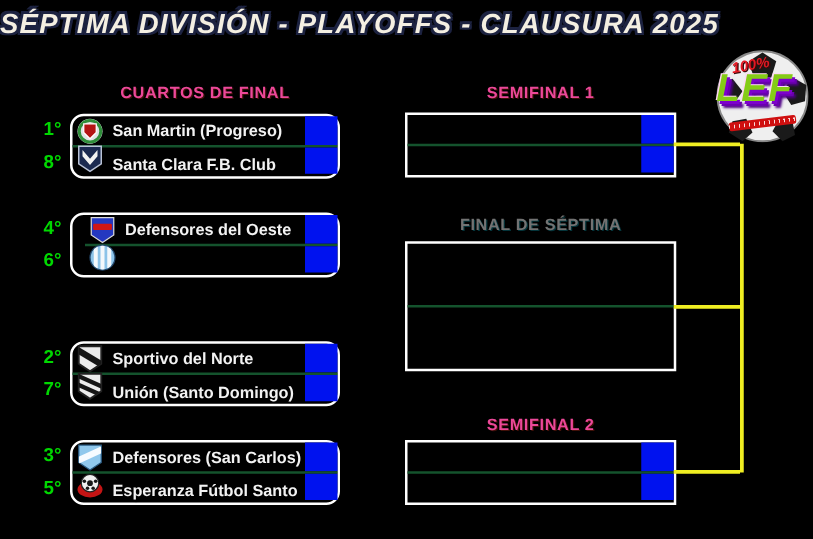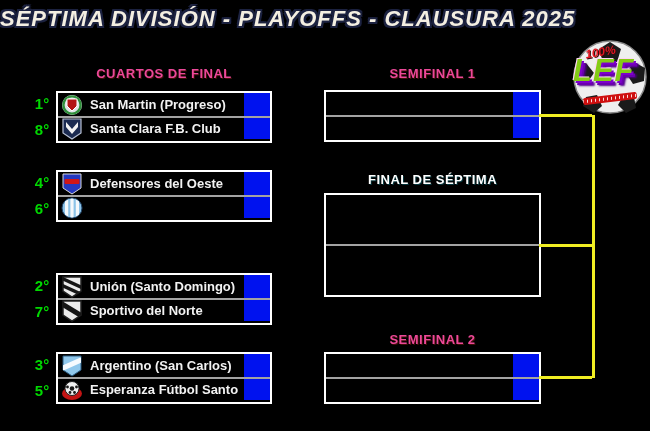--- a/index.html
+++ b/index.html
@@ -10,32 +10,32 @@
          font-size:22px;font-weight:900;font-style:italic;letter-spacing:1px;
          color:#f4efe2;
          text-shadow:-2px -2px 0 #1c2240,2px -2px 0 #1c2240,-2px 2px 0 #1c2240,
                      2px 2px 0 #1c2240,0 2px 0 #1c2240,2px 0 0 #1c2240,
                      0 -2px 0 #1c2240,-2px 0 0 #1c2240;}
   
   .hdr{position:absolute;text-align:center;font-size:13px;font-weight:bold;
        letter-spacing:.5px;color:#ec4899;text-shadow:1px 1px 0 #401008;}
   .hdr-qf{left:56px;width:216px;top:66px;}
   .hdr-sf1{left:324px;width:217px;top:66px;}
-  .hdr-final{left:324px;width:217px;top:172px;color:#ffffff;text-shadow:1px 1px 0 #04343a;}
+  .hdr-final{left:324px;width:217px;top:172px;color:#737373;text-shadow:1px 1px 0 #04343a;}
   .hdr-sf2{left:324px;width:217px;top:332px;}
   
   .seedcol{position:absolute;left:30px;width:24px;display:flex;flex-direction:column;}
   .seed{height:26px;line-height:26px;text-align:center;color:#00d800;
         font-size:15px;font-weight:bold;}
   .box{position:absolute;border:2px solid #fff;background:#000;box-sizing:border-box;}
-  .qbox{left:56px;width:216px;height:52px;}
+  .qbox{left:56px;width:216px;height:52px;border-radius:11px;}
   .rbox{left:324px;width:217px;height:52px;}
   .fbox{left:324px;width:217px;height:104px;}
   .row{position:relative;height:23px;display:flex;align-items:center;padding-left:3px;box-sizing:border-box;}
-  .row + .row{border-top:2px solid #a3a3a3;}
+  .row + .row{border-top:2px solid #14532d;align-items:flex-end;}
   .fbox .row{height:49px;}
   .crest{width:22px;height:24px;flex:0 0 22px;display:block;}
   .tname{margin-left:7px;color:#f2f2f2;font-size:13px;font-weight:bold;white-space:nowrap;
          text-shadow:1px 1px 1px #000;}
   .score{position:absolute;right:0;top:0;bottom:0;width:26px;background:#0012ef;
          color:#fff;font-size:12px;font-weight:bold;text-align:center;}
   
   .conn{position:absolute;background:#f0ee22;}
   .conn-v{left:592px;top:115px;width:3px;height:263px;}
   .conn-h1{left:539px;top:114px;width:53px;height:3px;}
@@ -87,21 +87,21 @@
       </svg>
       <span class="tname">Santa Clara F.B. Club</span>
       <span class="score"></span>
     </div>
   </div>
 
   <div class="seedcol" style="top:170px;">
     <div class="seed">4°</div>
     <div class="seed">6°</div>
   </div>
-  <div class="box qbox" style="top:170px;">
+  <div class="box qbox" style="top:170px;padding-left:10px;">
     <div class="row">
       <svg class="crest" viewBox="0 0 22 24">
         <path d="M2 2 h18 v14 l-9 6 -9,-6 z" fill="#2438c0" stroke="#d8d8d8" stroke-width="1"></path>
         <rect x="3.5" y="7" width="15" height="5" rx="1" fill="#d01616"></rect>
       </svg>
       <span class="tname">Defensores del Oeste</span>
       <span class="score"></span>
     </div>
     <div class="row">
       <svg class="crest" viewBox="0 0 22 24">
@@ -122,64 +122,64 @@
   </div>
 
   <div class="seedcol" style="top:273px;">
     <div class="seed">2°</div>
     <div class="seed">7°</div>
   </div>
   <div class="box qbox" style="top:273px;">
     <div class="row">
       <svg class="crest" viewBox="0 0 22 24">
         <defs>
+            <clipPath id="spc">
+              <path d="M2 2 h18 v14 l-9 6 -9,-6 z"></path>
+            </clipPath>
+          </defs>
+        <path d="M2 2 h18 v14 l-9 6 -9,-6 z" fill="#ececec" stroke="#222" stroke-width="1.5"></path>
+        <path d="M1 5 L21 17" stroke="#161616" stroke-width="5" clip-path="url(#spc)"></path>
+      </svg>
+      <span class="tname">Sportivo del Norte</span>
+      <span class="score"></span>
+    </div>
+    <div class="row">
+      <svg class="crest" viewBox="0 0 22 24">
+        <defs>
             <clipPath id="unc">
               <path d="M2 2 h18 v14 l-9 6 -9,-6 z"></path>
             </clipPath>
           </defs>
         <path d="M2 2 h18 v14 l-9 6 -9,-6 z" fill="#ececec" stroke="#222" stroke-width="1.5"></path>
         <g clip-path="url(#unc)" stroke="#161616" stroke-width="3.4">
           <path d="M0 3 L22 13"></path>
             <path d="M0 10 L22 20"></path>
         </g>
       </svg>
       <span class="tname">Unión (Santo Domingo)</span>
       <span class="score"></span>
     </div>
-    <div class="row">
-      <svg class="crest" viewBox="0 0 22 24">
-        <defs>
-            <clipPath id="spc">
-              <path d="M2 2 h18 v14 l-9 6 -9,-6 z"></path>
-            </clipPath>
-          </defs>
-        <path d="M2 2 h18 v14 l-9 6 -9,-6 z" fill="#ececec" stroke="#222" stroke-width="1.5"></path>
-        <path d="M1 5 L21 17" stroke="#161616" stroke-width="5" clip-path="url(#spc)"></path>
-      </svg>
-      <span class="tname">Sportivo del Norte</span>
-      <span class="score"></span>
-    </div>
   </div>
 
   <div class="seedcol" style="top:352px;">
     <div class="seed">3°</div>
     <div class="seed">5°</div>
   </div>
   <div class="box qbox" style="top:352px;">
     <div class="row">
       <svg class="crest" viewBox="0 0 22 24">
         <defs>
             <clipPath id="arc2">
               <path d="M2 2 h18 v14 l-9 6 -9,-6 z"></path>
             </clipPath>
           </defs>
         <path d="M2 2 h18 v14 l-9 6 -9,-6 z" fill="#90c8ec" stroke="#2a5a80" stroke-width="1"></path>
         <path d="M0 15 L22 5" stroke="#f6fbff" stroke-width="5" clip-path="url(#arc2)"></path>
       </svg>
-      <span class="tname">Argentino (San Carlos)</span>
+      <span class="tname">Defensores (San Carlos)</span>
       <span class="score"></span>
     </div>
     <div class="row">
       <svg class="crest" viewBox="0 0 22 24">
         <ellipse cx="11" cy="15.5" rx="10" ry="6.5" fill="#c41414"></ellipse>
         <circle cx="11" cy="10.5" r="7" fill="#f0f0f0" stroke="#222" stroke-width="1"></circle>
         <circle cx="11" cy="10.5" r="2.3" fill="#181818"></circle>
         <circle cx="6.5" cy="9" r="1.4" fill="#181818"></circle>
         <circle cx="15.5" cy="9" r="1.4" fill="#181818"></circle>
         <circle cx="9" cy="14.5" r="1.4" fill="#181818"></circle>

